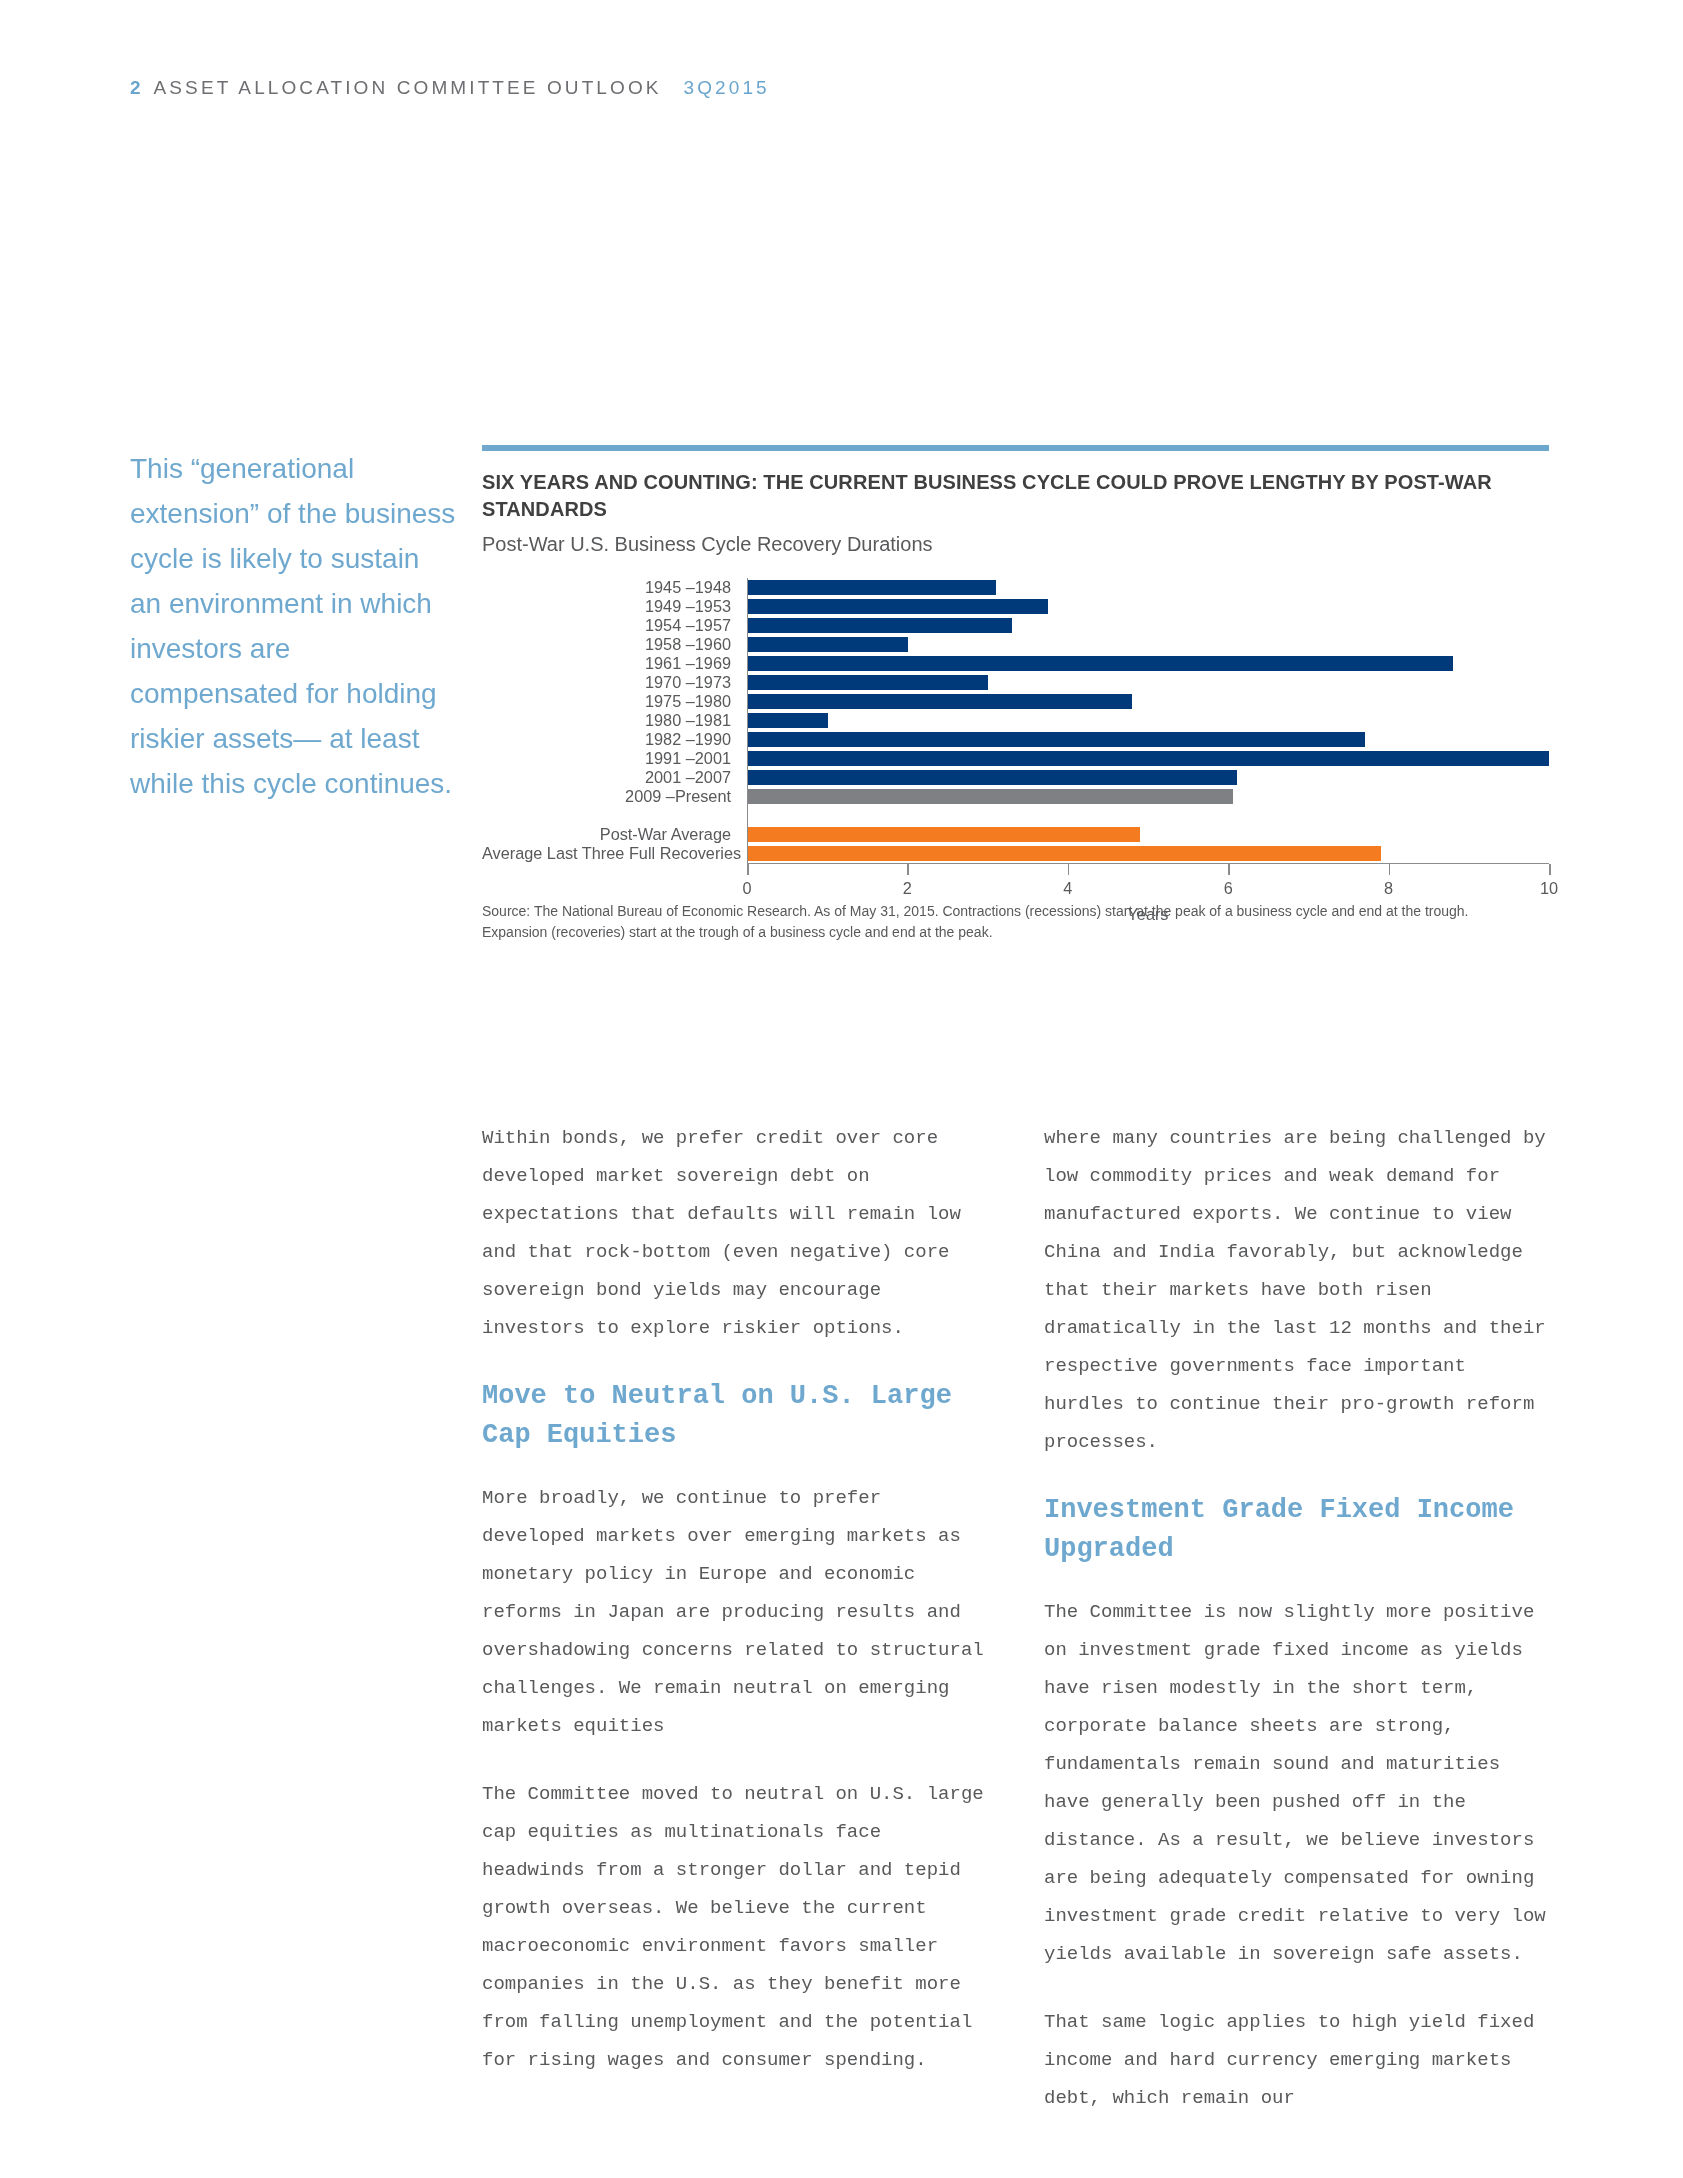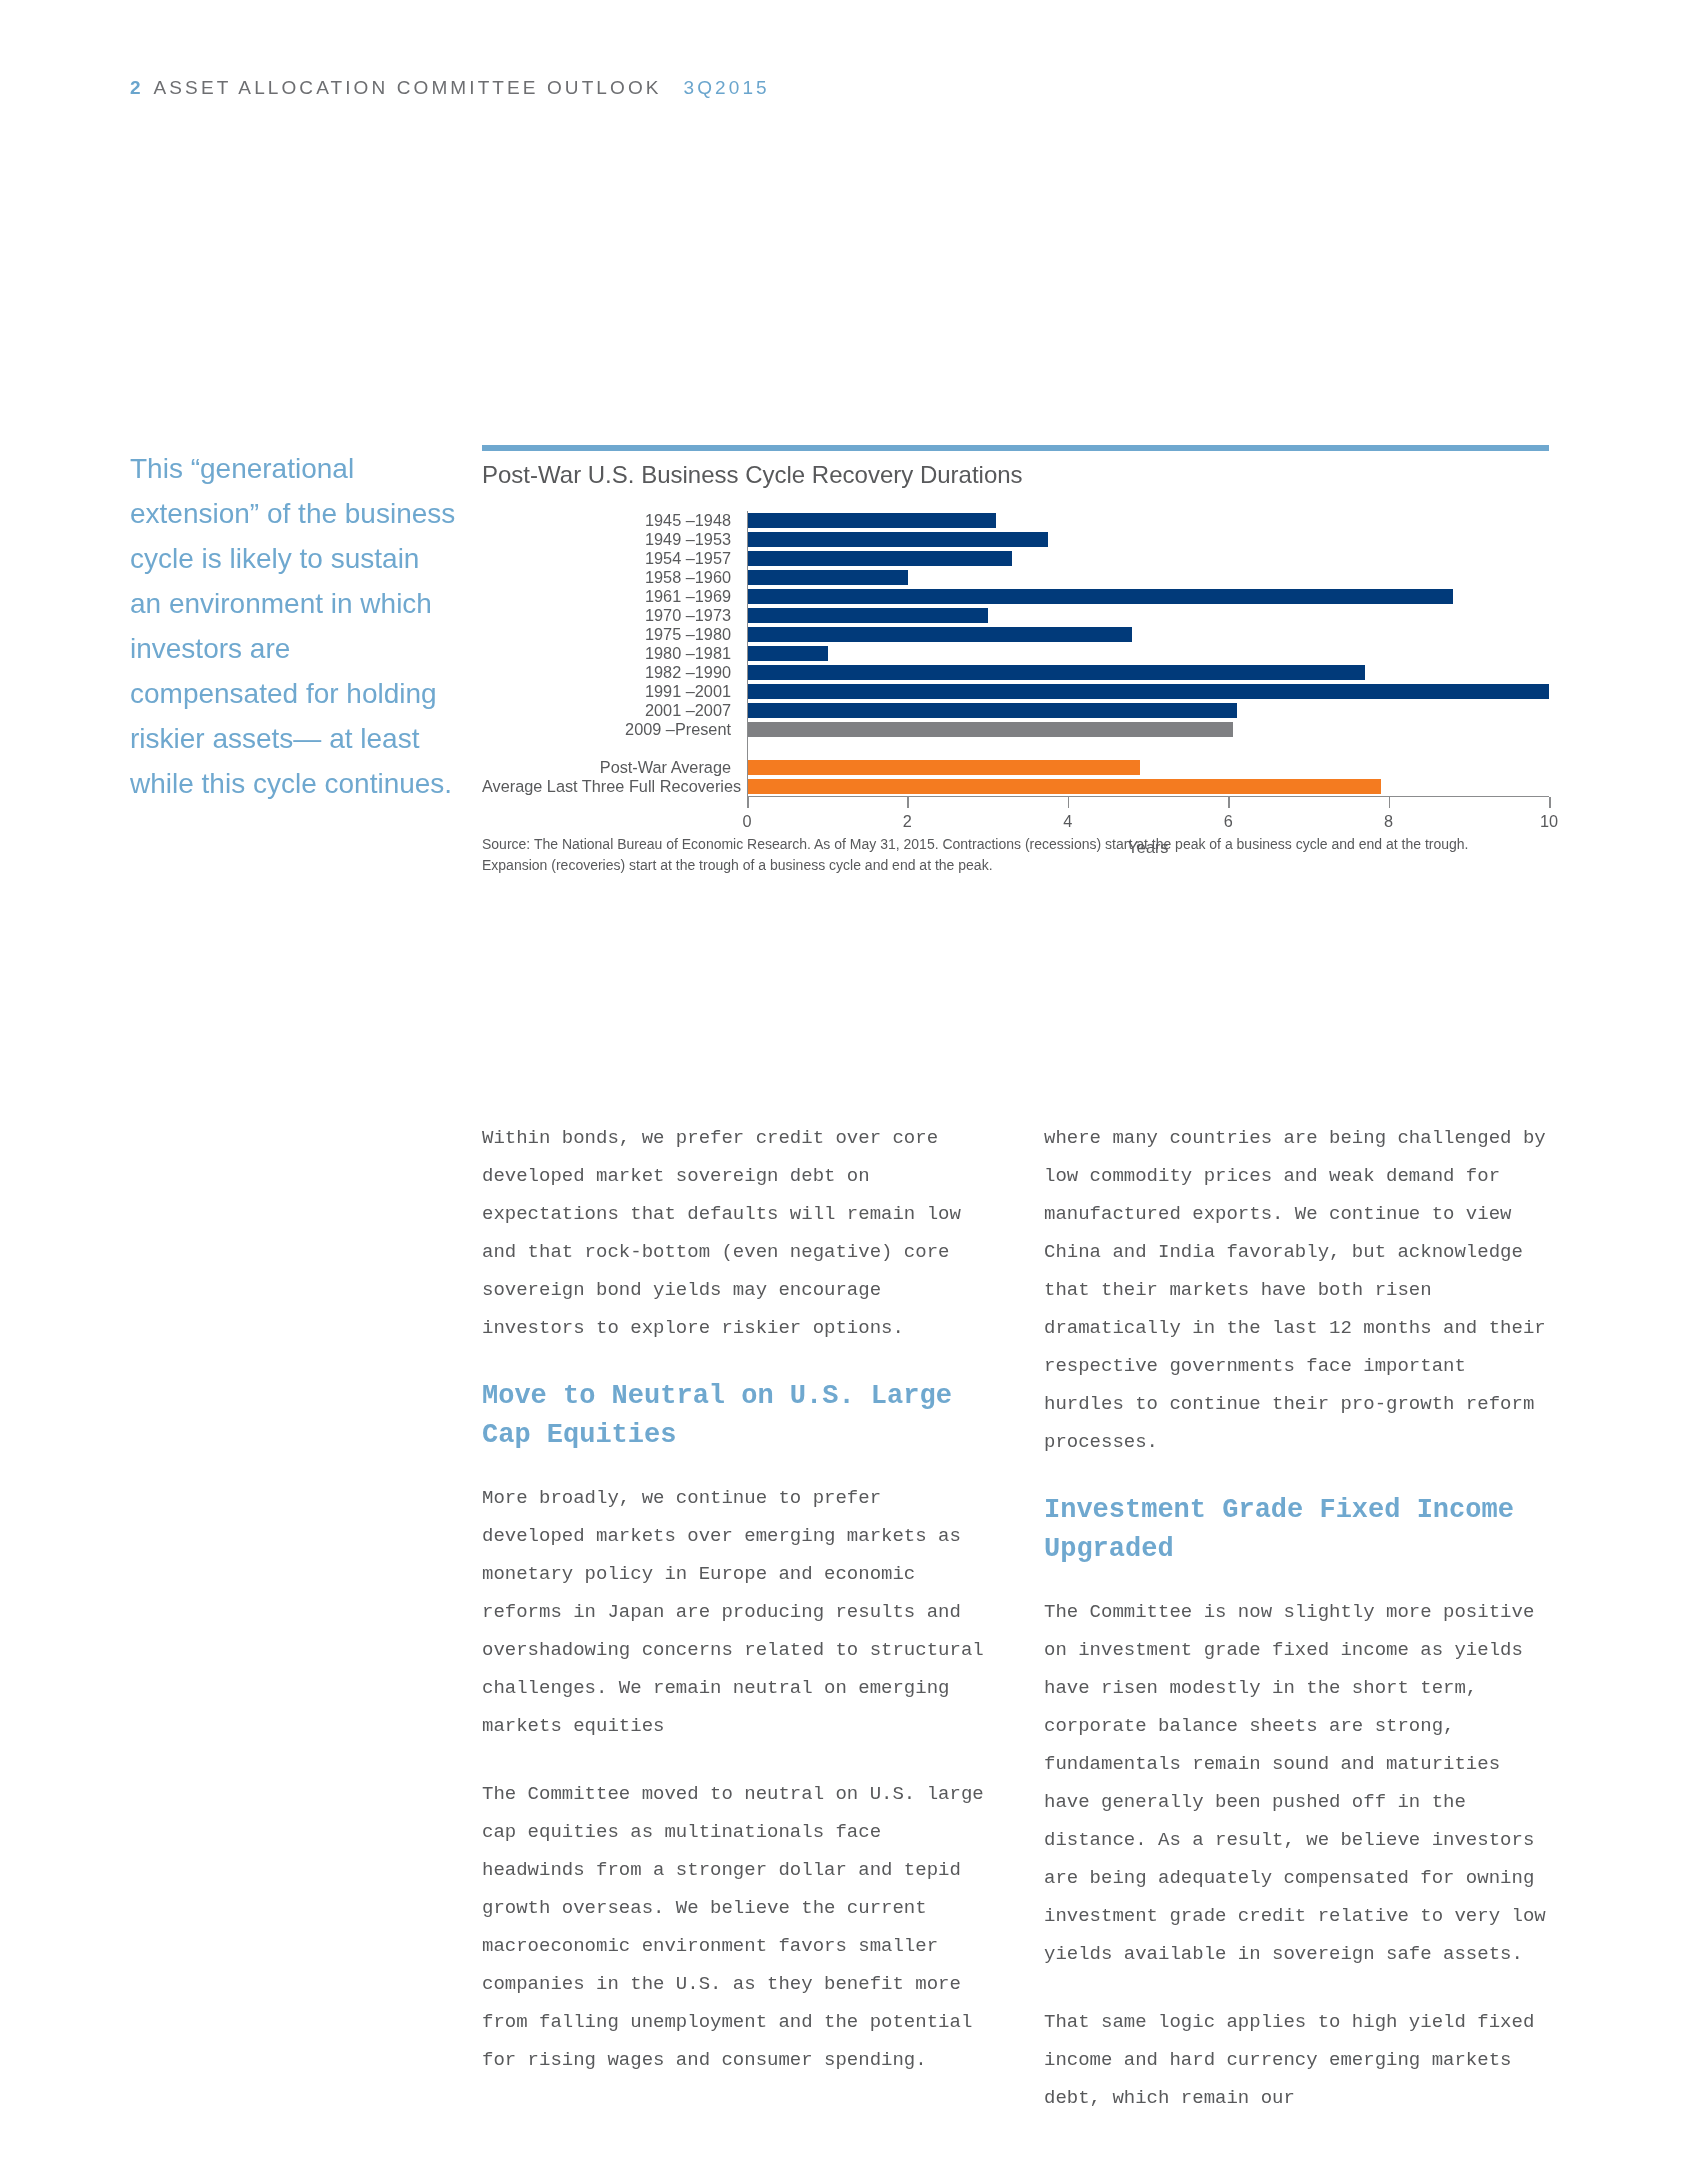--- a/index.html
+++ b/index.html
@@ -66,21 +66,21 @@
   .chart-title {
     margin-top: 18px;
     font-size: 20px;
     font-weight: bold;
     color: #404041;
     line-height: 27px;
     letter-spacing: 0.1px;
   }
   .chart-subtitle {
     margin-top: 10px;
-    font-size: 24px;
+    font-size: 20px;
     color: #58595b;
     font-weight: 400;
   }
 
   
   .plot {
     position: relative;
     margin-top: 22px;
     height: 297px;
     width: 100%;
@@ -219,20 +219,21 @@
 <body>
 
 <div class="page-header">
   <span class="pagenum">2</span><span class="htitle">ASSET ALLOCATION COMMITTEE OUTLOOK</span><span class="hissue">3Q2015</span>
 </div>
 
 <div class="pullquote">This “generational extension” of the business cycle is likely to sustain an environment in which investors are compensated for holding riskier assets— at least while this cycle continues.</div>
 
 <div class="chart-block">
   <div class="chart-rule"></div>
+  <div class="chart-title">SIX YEARS AND COUNTING: THE CURRENT BUSINESS CYCLE COULD PROVE LENGTHY BY POST-WAR STANDARDS</div>
   <div class="chart-subtitle">Post-War U.S. Business Cycle Recovery Durations</div>
 
   <div class="plot">
     <div class="rows" id="bar-rows">
         <div class="brow">
           <div class="cat">1945 –1948</div>
           <div class="track">
             <div class="bar" style="width: 31%;"></div>
           </div>
         </div>

